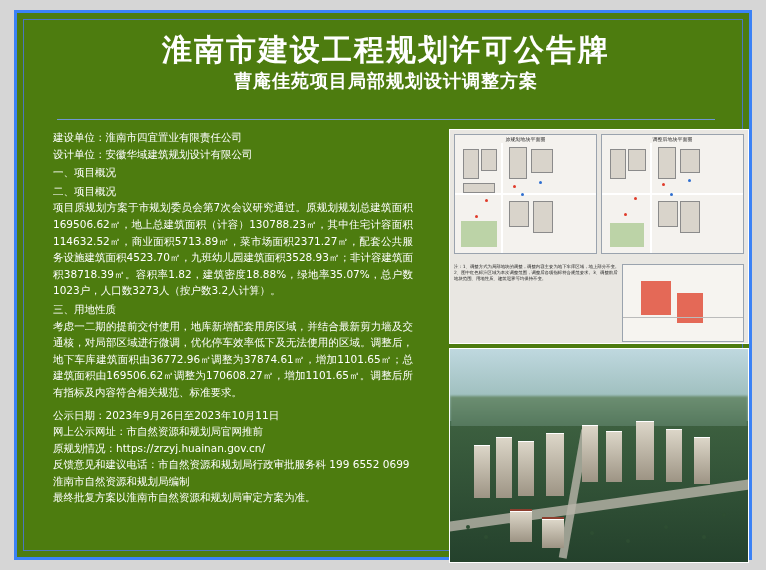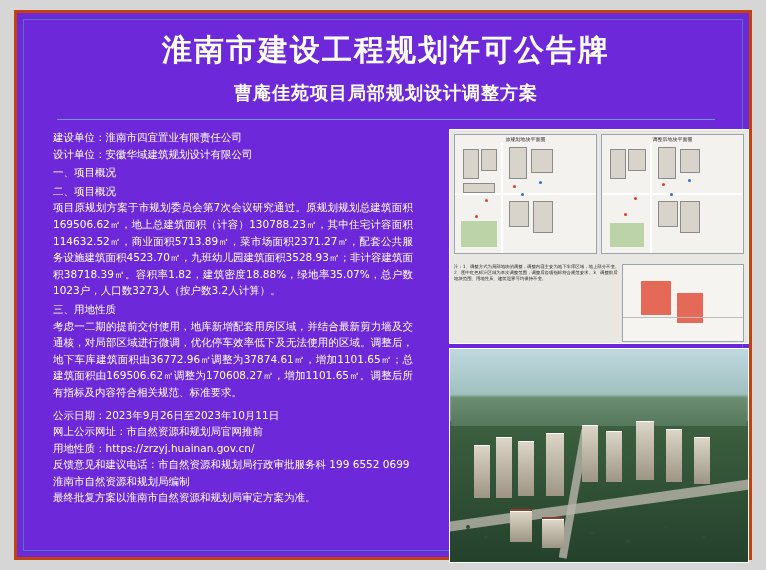--- a/index.html
+++ b/index.html
@@ -1,24 +1,24 @@
 <!DOCTYPE html>
 <html><head>
 <meta charset="utf-8">
 <style>
   html,body{margin:0;padding:0;background:#b9b9b9;}
   body{font-family:"DejaVu Sans","Liberation Sans",sans-serif;}
   .page{position:relative;width:766px;height:570px;background:#d6d6d6;overflow:hidden;}
-  .board{position:absolute;left:14px;top:10px;width:738px;height:550px;background:#6d28d9;
-         border:3px solid #c2410c;box-sizing:border-box;}
+  .board{position:absolute;left:14px;top:10px;width:738px;height:550px;background:#4d7c0f;
+         border:3px solid #3b82f6;box-sizing:border-box;}
   .board-inner{position:absolute;left:6px;top:6px;right:6px;bottom:6px;border:1px solid #4a77c0;}
   .title-wrap{position:absolute;left:0;top:18px;width:738px;text-align:center;}
   .title{font-family:"DejaVu Sans","Liberation Sans",sans-serif;font-weight:bold;
          font-size:30px;color:#ffffff;letter-spacing:2px;line-height:38px;}
-  .subtitle{margin-top:12px;font-weight:bold;font-size:18px;color:#ffffff;letter-spacing:1px;}
+  .subtitle{font-weight:bold;font-size:18px;color:#ffffff;letter-spacing:1px;}
   .rule{position:absolute;left:40px;top:106px;width:658px;height:0;border-top:1px solid #6f97d2;}
 
   .content{position:absolute;left:36px;top:116px;width:360px;color:#ffffff;}
   .ln{font-size:10.5px;line-height:16.6px;color:#ffffff;}
   .ln.head{margin-top:0;}
   .blk{margin-top:2px;}
   .p{font-size:10.5px;line-height:16.6px;text-align:justify;}
   .tail{margin-top:6px;}
 
   .right{position:absolute;left:432px;top:116px;width:300px;}
@@ -78,21 +78,21 @@
       </div>
 
       <div class="blk">
         <div class="ln head">三、用地性质</div>
         <div class="p">考虑一二期的提前交付使用，地库新增配套用房区域，并结合最新剪力墙及交通核，对局部区域进行微调，优化停车效率低下及无法使用的区域。调整后，地下车库建筑面积由36772.96㎡调整为37874.61㎡，增加1101.65㎡；总建筑面积由169506.62㎡调整为170608.27㎡，增加1101.65㎡。调整后所有指标及内容符合相关规范、标准要求。</div>
       </div>
 
       <div class="tail">
         <div class="ln">公示日期：2023年9月26日至2023年10月11日</div>
         <div class="ln">网上公示网址：市自然资源和规划局官网推前</div>
-        <div class="ln">用地性质：https://zrzyj.huainan.gov.cn/</div>
+        <div class="ln">原规划情况：https://zrzyj.huainan.gov.cn/</div>
         <div class="ln">反馈意见和建议电话：市自然资源和规划局行政审批服务科 199 6552 0699</div>
         <div class="ln">淮南市自然资源和规划局编制</div>
         <div class="ln">最终批复方案以淮南市自然资源和规划局审定方案为准。</div>
       </div>
     </div>
 
     <div class="right">
       <div class="plan-card">
         <div class="plan-top">
           <div class="plan-half">

